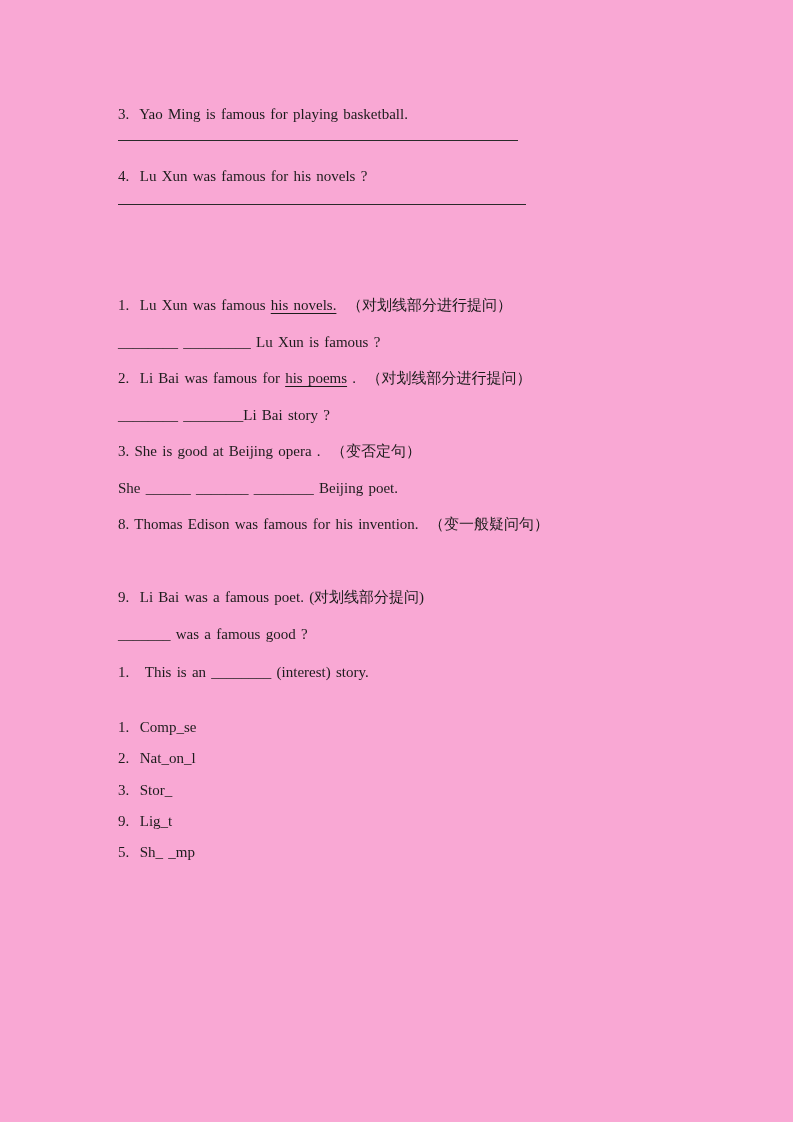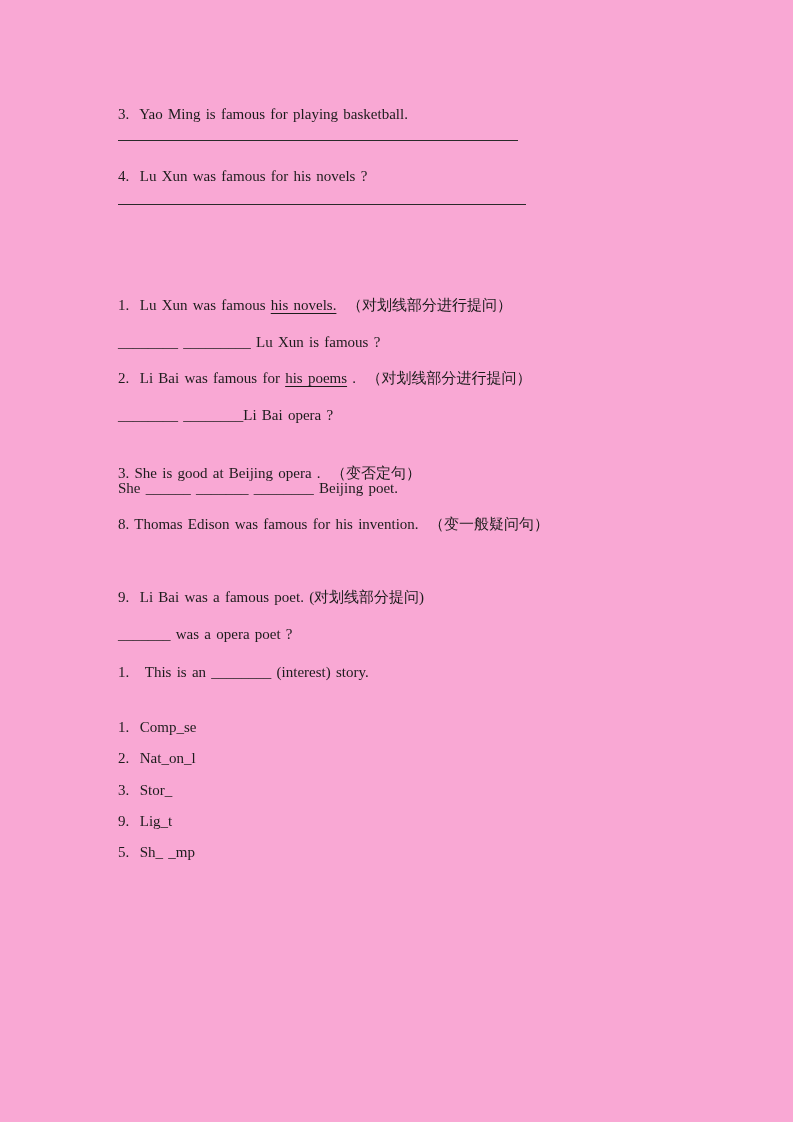--- a/index.html
+++ b/index.html
@@ -43,29 +43,29 @@
 
   <div class="line" style="top:104px">3.  Yao Ming is famous for playing basketball.</div>
   <div class="rule" style="top:140px; width:400px"></div>
   <div class="line" style="top:166px">4.  Lu Xun was famous for his novels ?</div>
   <div class="rule" style="top:204px; width:408px"></div>
 
   <div class="line" style="top:295px"><span>1.  Lu Xun was famous </span><span class="u">his novels.</span><span>  （对划线部分进行提问）</span></div>
   <div class="line" style="top:332px">________ _________ Lu Xun is famous ?</div>
 
   <div class="line" style="top:368px"><span>2.  Li Bai was famous for </span><span class="u">his poems</span><span> .  （对划线部分进行提问）</span></div>
-  <div class="line" style="top:405px">________ ________Li Bai opera ?</div>
+  <div class="line" style="top:405px">________ ________Li Bai story ?</div>
 
-  <div class="line" style="top:463px">3. She is good at Beijing opera .  （变否定句）</div>
+  <div class="line" style="top:441px">3. She is good at Beijing opera .  （变否定句）</div>
   <div class="line" style="top:478px">She ______ _______ ________ Beijing poet.</div>
 
   <div class="line" style="top:514px">8. Thomas Edison was famous for his invention.  （变一般疑问句）</div>
 
   <div class="line" style="top:587px">9.  Li Bai was a famous poet. (对划线部分提问)</div>
-  <div class="line" style="top:624px">_______ was a opera poet ?</div>
+  <div class="line" style="top:624px">_______ was a famous good ?</div>
 
   <div class="line" style="top:662px">1.   This is an ________ (interest) story.</div>
   <div class="line" style="top:717px">1.  Comp_se</div>
   <div class="line" style="top:748px">2.  Nat_on_l</div>
   <div class="line" style="top:780px">3.  Stor_</div>
   <div class="line" style="top:811px">9.  Lig_t</div>
   <div class="line" style="top:842px">5.  Sh_ _mp</div>
 
 </div>
 

